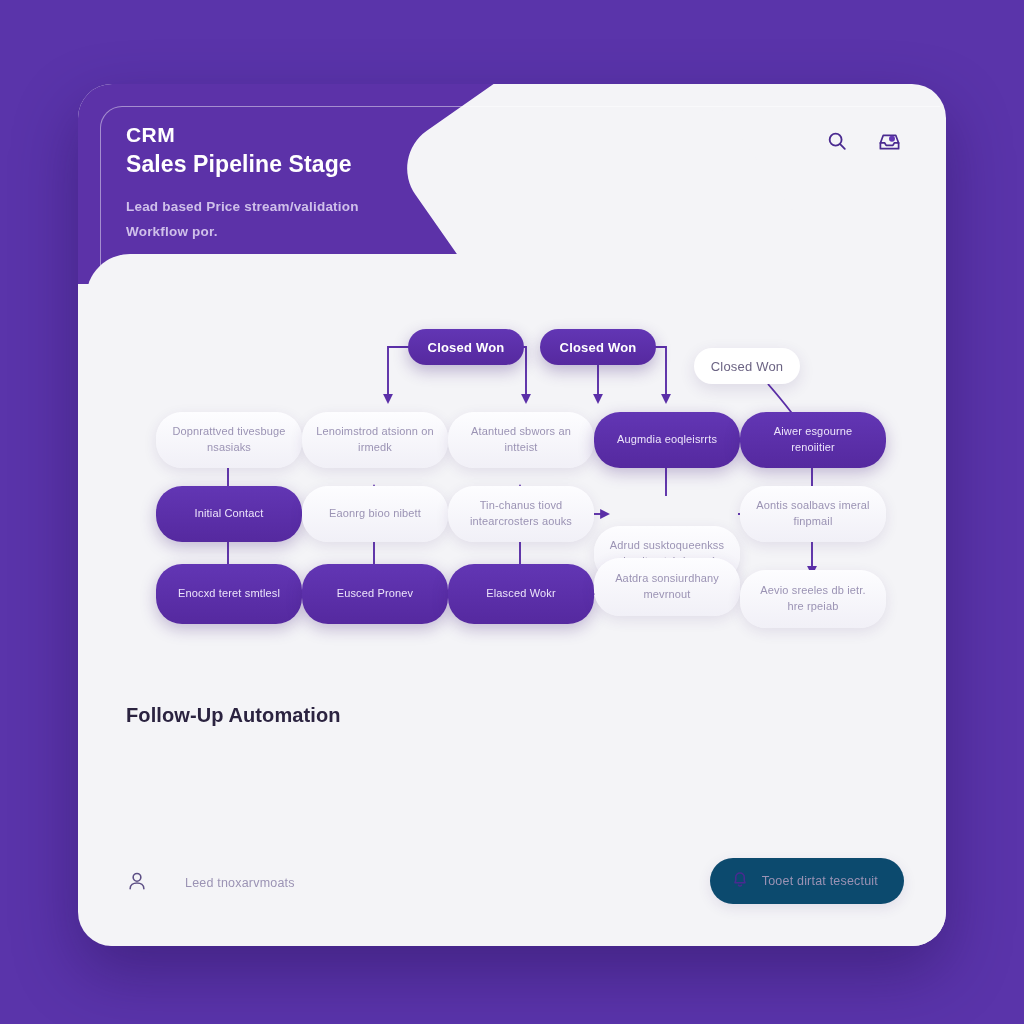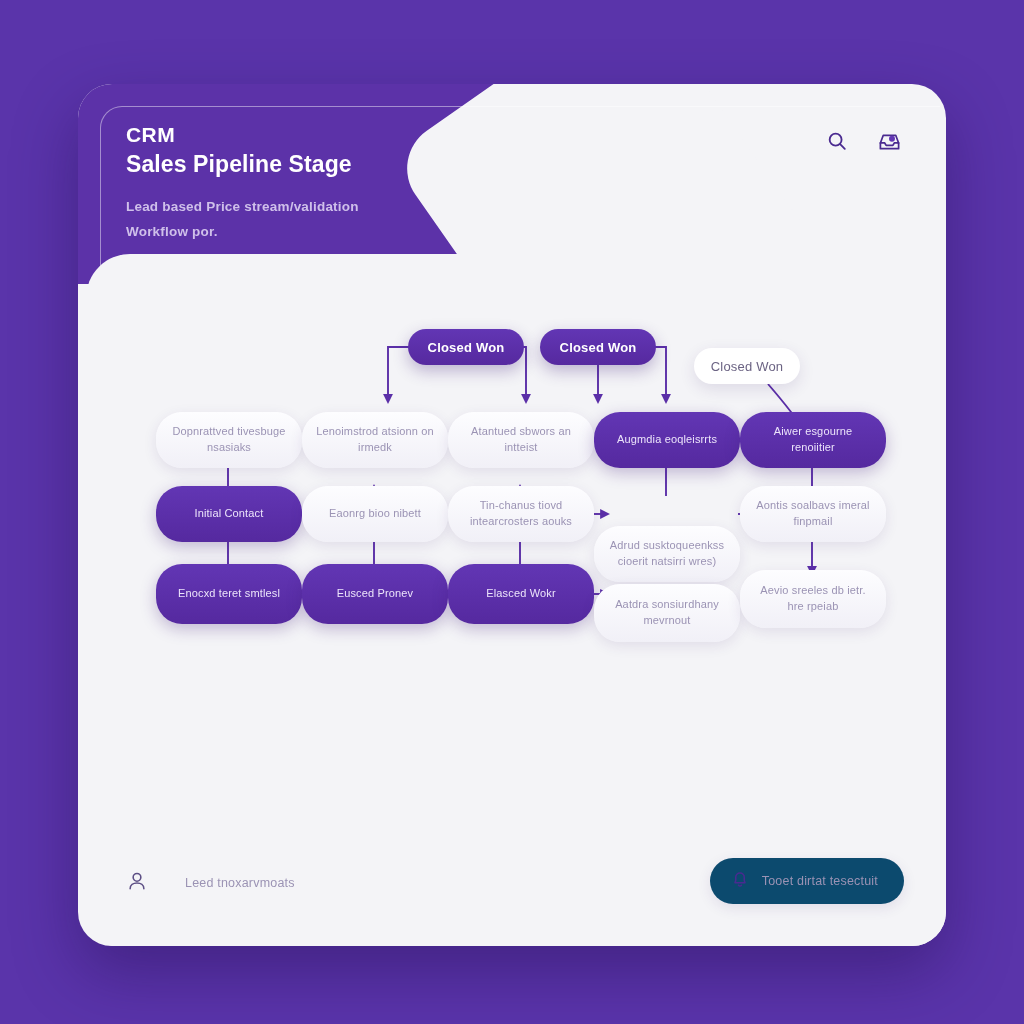--- a/index.html
+++ b/index.html
@@ -340,23 +340,24 @@
 
   <div class="node solid" style="left:78px;  top:402px; width:146px; height:56px;">Initial Contact</div>
   <div class="node light" style="left:224px; top:402px; width:146px; height:56px;">Eaonrg bioo nibett</div>
   <div class="node light" style="left:370px; top:402px; width:146px; height:56px;">Tin-chanus tiovd intearcrosters aouks</div>
   <div class="node light" style="left:516px; top:402px; width:146px; height:56px;margin-top:40px;">Adrud susktoqueenkss cioerit natsirri wres)</div>
   <div class="node light" style="left:662px; top:402px; width:146px; height:56px;">Aontis soalbavs imeral finpmail</div>
 
   <div class="node solid" style="left:78px;  top:480px; width:146px; height:60px;">Enocxd teret smtlesl</div>
   <div class="node solid" style="left:224px; top:480px; width:146px; height:60px;">Eusced Pronev</div>
   <div class="node solid" style="left:370px; top:480px; width:146px; height:60px;">Elasced Wokr</div>
-  <div class="node light" style="left:516px; top:500px; width:146px; height:58px;">Aatdra sonsiurdhany mevrnout</div>
+  <div class="node light" style="left:516px; top:474px; width:146px; height:58px;">Aatdra sonsiurdhany mevrnout</div>
   <div class="node light" style="left:662px; top:486px; width:146px; height:58px;">Aevio sreeles db ietr. hre rpeiab</div>
 
+  <div id="section-heading">Follow-Up Automation</div>
 
   <div id="footer-row">
     <div id="footer-left">
       <span>
         <svg width="22" height="22" viewBox="0 0 24 24" fill="none" stroke="#5d4f85" stroke-width="1.7" stroke-linecap="round">
           <circle cx="12" cy="8" r="4.2"></circle>
           <path d="M4.5 20.5 c0-4.2 3.4-6.4 7.5-6.4 s7.5 2.2 7.5 6.4"></path>
         </svg>
       </span>
       <span id="footer-left-label">Leed tnoxarvmoats</span>

